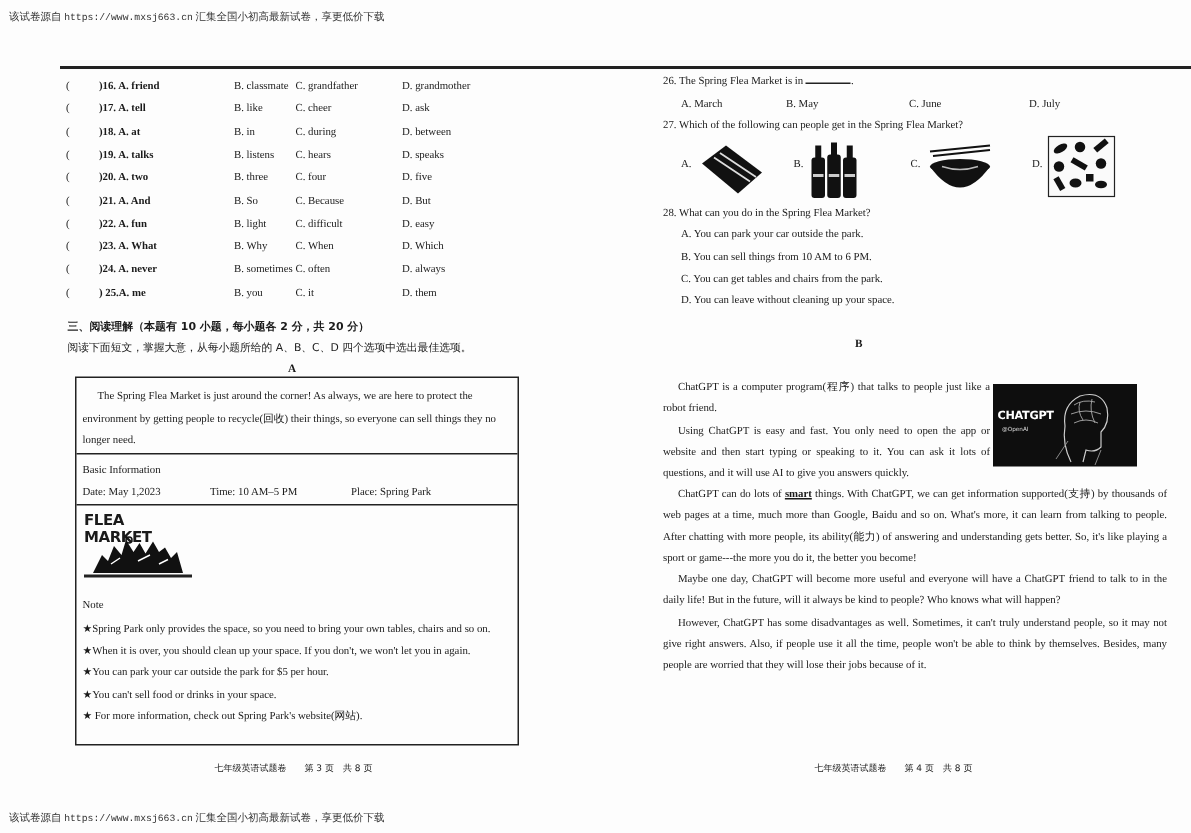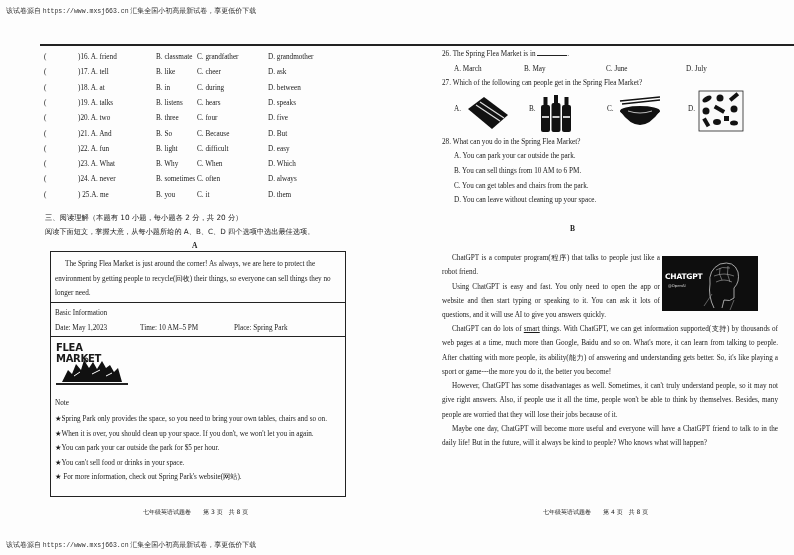--- a/index.html
+++ b/index.html
@@ -7,26 +7,26 @@
   body { position:relative; font-family:"Liberation Serif", "DejaVu Serif", serif; color:#1a1a1a; font-size:7.2px; }
   .watermark { position:absolute; left:6px; font-size:7px; color:#333; font-family:"Liberation Serif", serif; white-space:nowrap; }
   .watermark .url { font-family:"Liberation Mono", monospace; font-size:6.5px; }
   .top-rule { position:absolute; top:44px; left:40px; width:754px; height:1.5px; background:#222; }
   .left-page { position:absolute; left:0; top:0; width:400px; height:555px; }
   .right-page { position:absolute; left:400px; top:0; width:394px; height:555px; }
 
   .cloze-row { position:absolute; left:0; height:12px; width:400px; }
   .cloze-row span { position:absolute; top:0; white-space:nowrap; }
   .paren { left:44px; }
-  .num { left:78px; }
+  .num { left:66px;font-weight:bold; }
   .optB { left:128px;padding-left:28px; }
   .optC { left:197px; }
   .optD { left:268px; }
 
-  .sec-title { position:absolute; left:45px; top:213px; font-size:7.3px; font-weight:normal; font-family:"DejaVu Sans", sans-serif; }
+  .sec-title { position:absolute; left:45px; top:213px; font-size:7.3px; font-weight:bold; font-family:"DejaVu Sans", sans-serif; }
   .sec-instr { position:absolute; left:45px; top:227px; font-size:7.2px; font-family:"DejaVu Sans", sans-serif; }
   .label-A { position:absolute; left:192px; top:241px; font-weight:bold; font-size:7.5px; }
 
   .boxA { position:absolute; left:50px; top:251px; width:296px; height:246px; border:1.2px solid #222; }
   .boxA .intro { position:absolute; left:4px; top:5px; width:288px; line-height:14.5px; font-size:7.2px; text-indent:10px; }
   .boxA .rule1 { position:absolute; left:0; top:50px; width:100%; height:1px; background:#222; }
   .boxA .basic { position:absolute; left:4px; top:57px; }
   .boxA .info-row { position:absolute; left:4px; top:72px; width:288px; }
   .boxA .info-row span { position:absolute; white-space:nowrap; }
   .boxA .rule2 { position:absolute; left:0; top:84px; width:100%; height:1px; background:#222; }
@@ -47,21 +47,21 @@
   .pic-row { position:absolute; left:54px; top:93px; width:330px; height:40px; }
   .pic { position:absolute; }
   .pic-label { position:absolute; top:12px; }
 
   .label-B { position:absolute; left:170px; top:224px; font-weight:bold; font-size:7.5px; }
   .passageB { position:absolute; left:42px; width:336px; line-height:14.3px; font-size:7.2px; text-align:justify; }
   .passageB p { text-indent:10px; }
   .chatgpt-img { position:absolute; left:262px; top:256px; width:96px; height:55px; background:#0e0e0e; overflow:hidden; }
   .chatgpt-img .t1 { position:absolute; left:3px; top:16px; color:#fff; font-family:"DejaVu Sans", sans-serif; font-weight:bold; font-size:7.5px; letter-spacing:-0.2px; }
   .chatgpt-img .t2 { position:absolute; left:6px; top:27px; color:#ddd; font-family:"DejaVu Sans", sans-serif; font-size:3.8px; }
-  u { text-decoration:underline; font-weight:normal; }
+  u { text-decoration:underline; font-weight:bold; }
 </style>
 </head>
 <body>
 
 <div class="watermark" style="top:6px;">
   <span>该试卷源自</span>
   <span class="url">https://www.mxsj663.cn</span>
   <span>汇集全国小初高最新试卷，享更低价下载</span>
 </div>
 <div class="top-rule"></div>
@@ -249,22 +249,22 @@
     <div class="t1">CHATGPT</div>
     <div class="t2">@OpenAI</div>
   </div>
 
   <div class="passageB" style="top:251px; width:218px;">
     <p>ChatGPT is a computer program(程序) that talks to people just like a robot friend.</p>
     <p>Using ChatGPT is easy and fast. You only need to open the app or website and then start typing or speaking to it. You can ask it lots of questions, and it will use AI to give you answers quickly.</p>
   </div>
   <div class="passageB" style="top:322px;">
     <p><span>ChatGPT can do lots of </span><u>smart</u><span> things. With ChatGPT, we can get information supported(支持) by thousands of web pages at a time, much more than Google, Baidu and so on. What's more, it can learn from talking to people. After chatting with more people, its ability(能力) of answering and understanding gets better. So, it's like playing a sport or game---the more you do it, the better you become!</span></p>
+    <p>Maybe one day, ChatGPT will become more useful and everyone will have a ChatGPT friend to talk to in the daily life! But in the future, will it always be kind to people? Who knows what will happen?</p>
     <p>However, ChatGPT has some disadvantages as well. Sometimes, it can't truly understand people, so it may not give right answers. Also, if people use it all the time, people won't be able to think by themselves. Besides, many people are worried that they will lose their jobs because of it.</p>
-    <p>Maybe one day, ChatGPT will become more useful and everyone will have a ChatGPT friend to talk to in the daily life! But in the future, will it always be kind to people? Who knows what will happen?</p>
   </div>
 
   <div class="footer" style="left:143px;">七年级英语试题卷　　第 4 页　共 8 页</div>
 </div>
 
 <div class="watermark" style="top:540px;">
   <span>该试卷源自</span>
   <span class="url">https://www.mxsj663.cn</span>
   <span>汇集全国小初高最新试卷，享更低价下载</span>
 </div>

